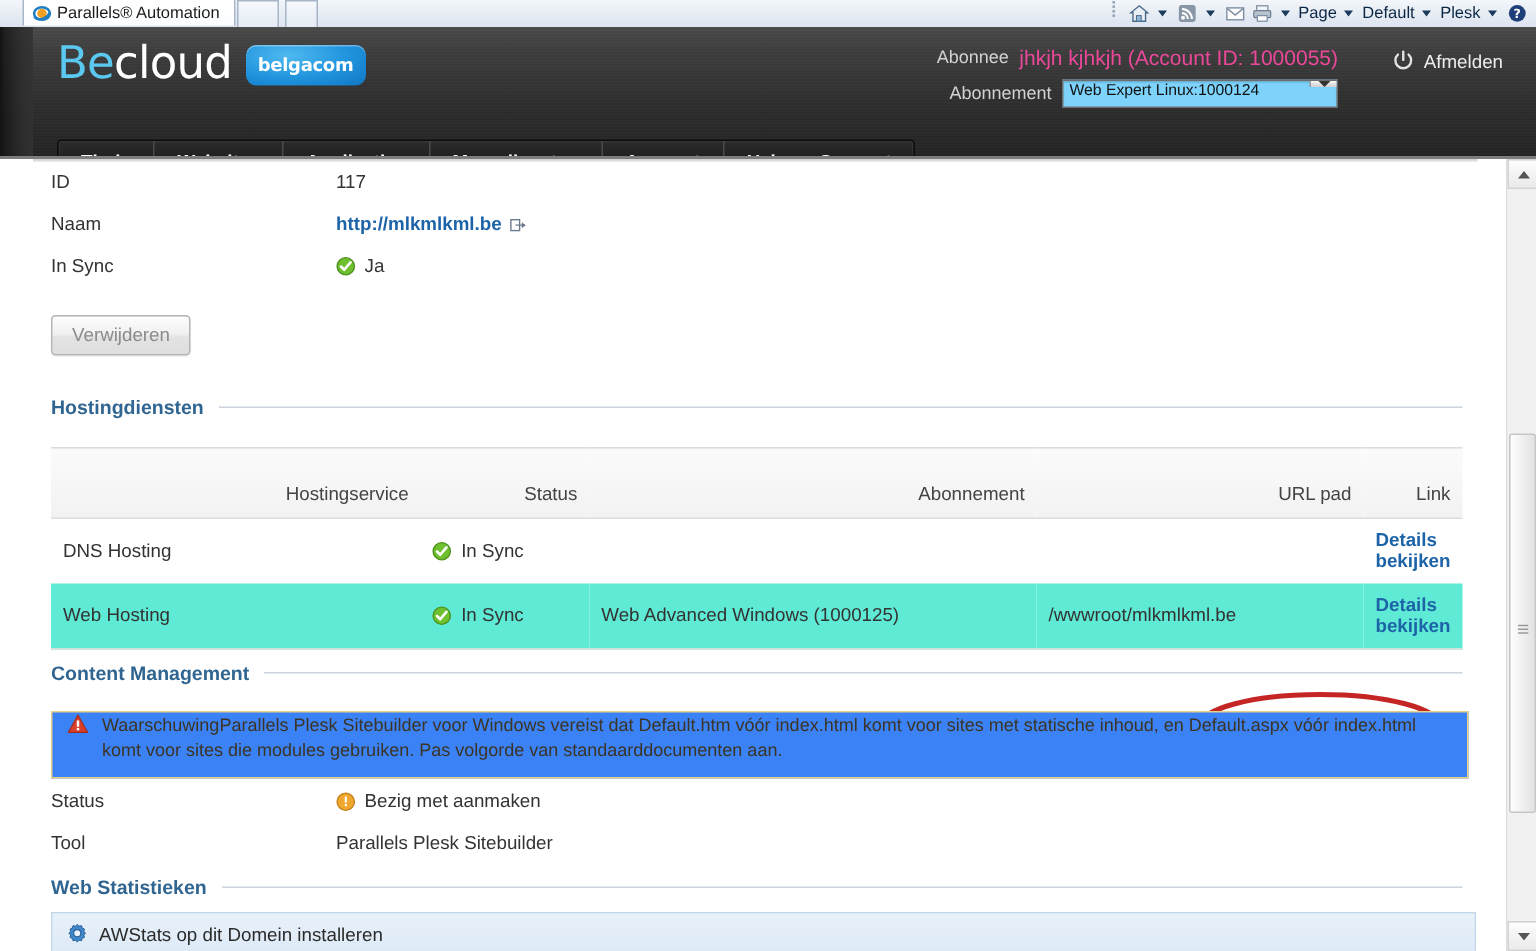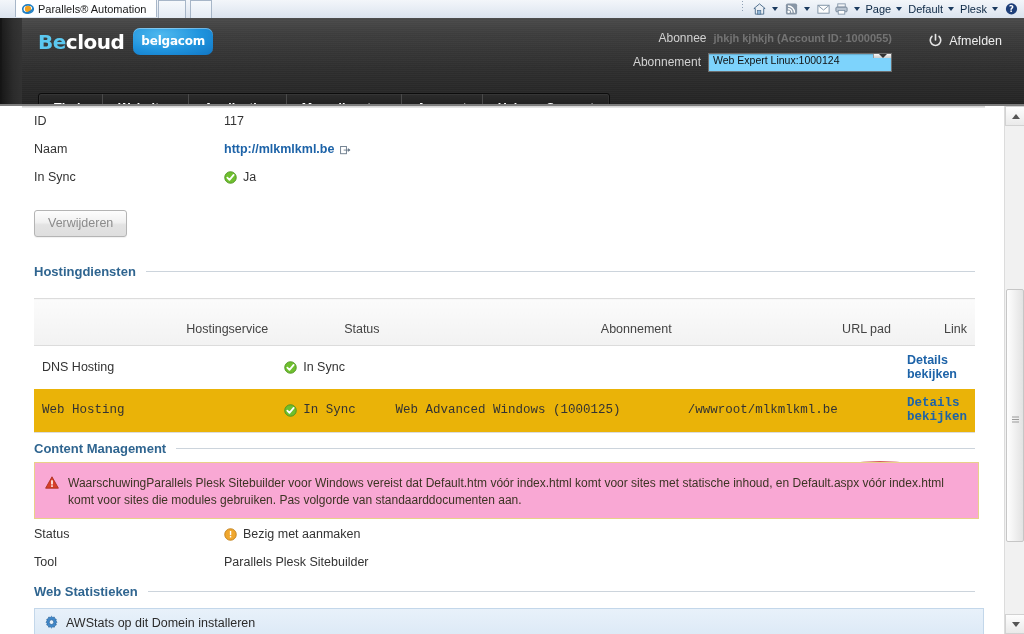--- a/index.html
+++ b/index.html
@@ -77,42 +77,42 @@
     position: absolute; left: 0; top: 18px; width: 22px; height: 87px;
     background: linear-gradient(to right, #121212 0%, #2b2b2b 60%, #333 100%);
     opacity: .85;
   }
   .logo-wrap {
     position: absolute; left: 38px; top: 28px;
     display: flex; align-items: center; gap: 9px;
   }
   .logo-text {
     font-family: "DejaVu Sans", sans-serif;
-    font-size: 20px; font-weight: bold; letter-spacing: -0.5px; line-height: 1;
+    font-size: 30px; font-weight: normal; letter-spacing: -0.5px; line-height: 1;
   }
   .logo-be { color: #5bc8f0; }
   .logo-cloud { color: #ffffff; }
   .belgacom-badge {
     background: radial-gradient(ellipse at 35% 25%, #4fb9ef 0%, #1f93dd 55%, #1176c4 100%);
     border-radius: 7px; padding: 7px 8px 8px 8px;
     display: flex; align-items: center; justify-content: center;
     box-shadow: inset 0 1px 0 rgba(255,255,255,.35);
   }
   .belgacom-text {
     color: #ffffff; font-size: 12px; font-weight: bold;
     font-family: "DejaVu Sans", sans-serif; letter-spacing: -0.2px; line-height: 1;
   }
 
   .acct-block {
     position: absolute; right: 132px; top: 28px;
     text-align: right; color: #e9e9e9; font-size: 12px;
   }
   .acct-row { display: flex; align-items: center; justify-content: flex-end; gap: 7px; height: 20px; }
   .acct-label { color: #d2d2d2; font-size: 12px; }
-  .acct-value { color: #737373; font-weight: bold; font-size: 11px; }
+  .acct-value { color: #ec4899; font-weight: normal; font-size: 14px; }
   .subscr-select {
     display: flex; align-items: flex-start;
     background: #7dd3fc; border: 1px solid #6d6d6d;
     height: 17px; width: 182px; box-shadow: inset 0 1px 1px rgba(0,0,0,.18);
   }
   .subscr-value {
     flex: 1 1 auto; color: #111; font-size: 10.5px;
     display: flex; align-items: center; padding-left: 4px;
     overflow: hidden; white-space: nowrap;
   }
@@ -203,31 +203,31 @@
   .tbl th {
     text-align: right; font-weight: normal; color: #444;
     padding: 23px 8px 9px 8px;
     background: linear-gradient(to bottom, #fbfbfb 0%, #f2f2f2 100%);
     border-bottom: 1px solid #dcdcdc;
   }
   .tbl td {
     padding: 7px 8px 8px 8px; color: #333; vertical-align: middle;
   }
   .tbl tr.odd td { background: #ffffff; }
-  .tbl tr.even td { background: #eab308; font-family: Liberation Mono, monospace; }
+  .tbl tr.even td { background: #5eead4; }
   .tbl td a { color: #1d63a8; text-decoration: none; font-weight: bold; }
   .cell-flex { display: flex; align-items: center; gap: 6px; }
 
   
   .warn-box {
     position: absolute; left: 34px; width: 925px;
-    background: #f9a8d4; border: 1px solid #e8d089;
-    padding: 12px 8px 10px 10px;
+    background: #3b82f6; border: 1px solid #e8d089;
+    padding: 0 8px 10px 10px;
     display: flex; gap: 9px; align-items: flex-start;
-    font-size: 12px; color: #3c3424; line-height: 1.38;
+    font-size: 12px; color: #3c3424; line-height: 1.38; margin-top: 12px;
   }
   .warn-ico { width: 14px; height: 13px; flex: none; margin-top: 1px; }
 
   
   .stats-box {
     position: absolute; left: 34px; width: 931px;
     background: linear-gradient(to bottom, #e8f1fa 0%, #dce9f6 100%);
     border: 1px solid #c3d7ea;
     padding: 6px 8px 7px 9px;
     display: flex; align-items: center; gap: 7px;

